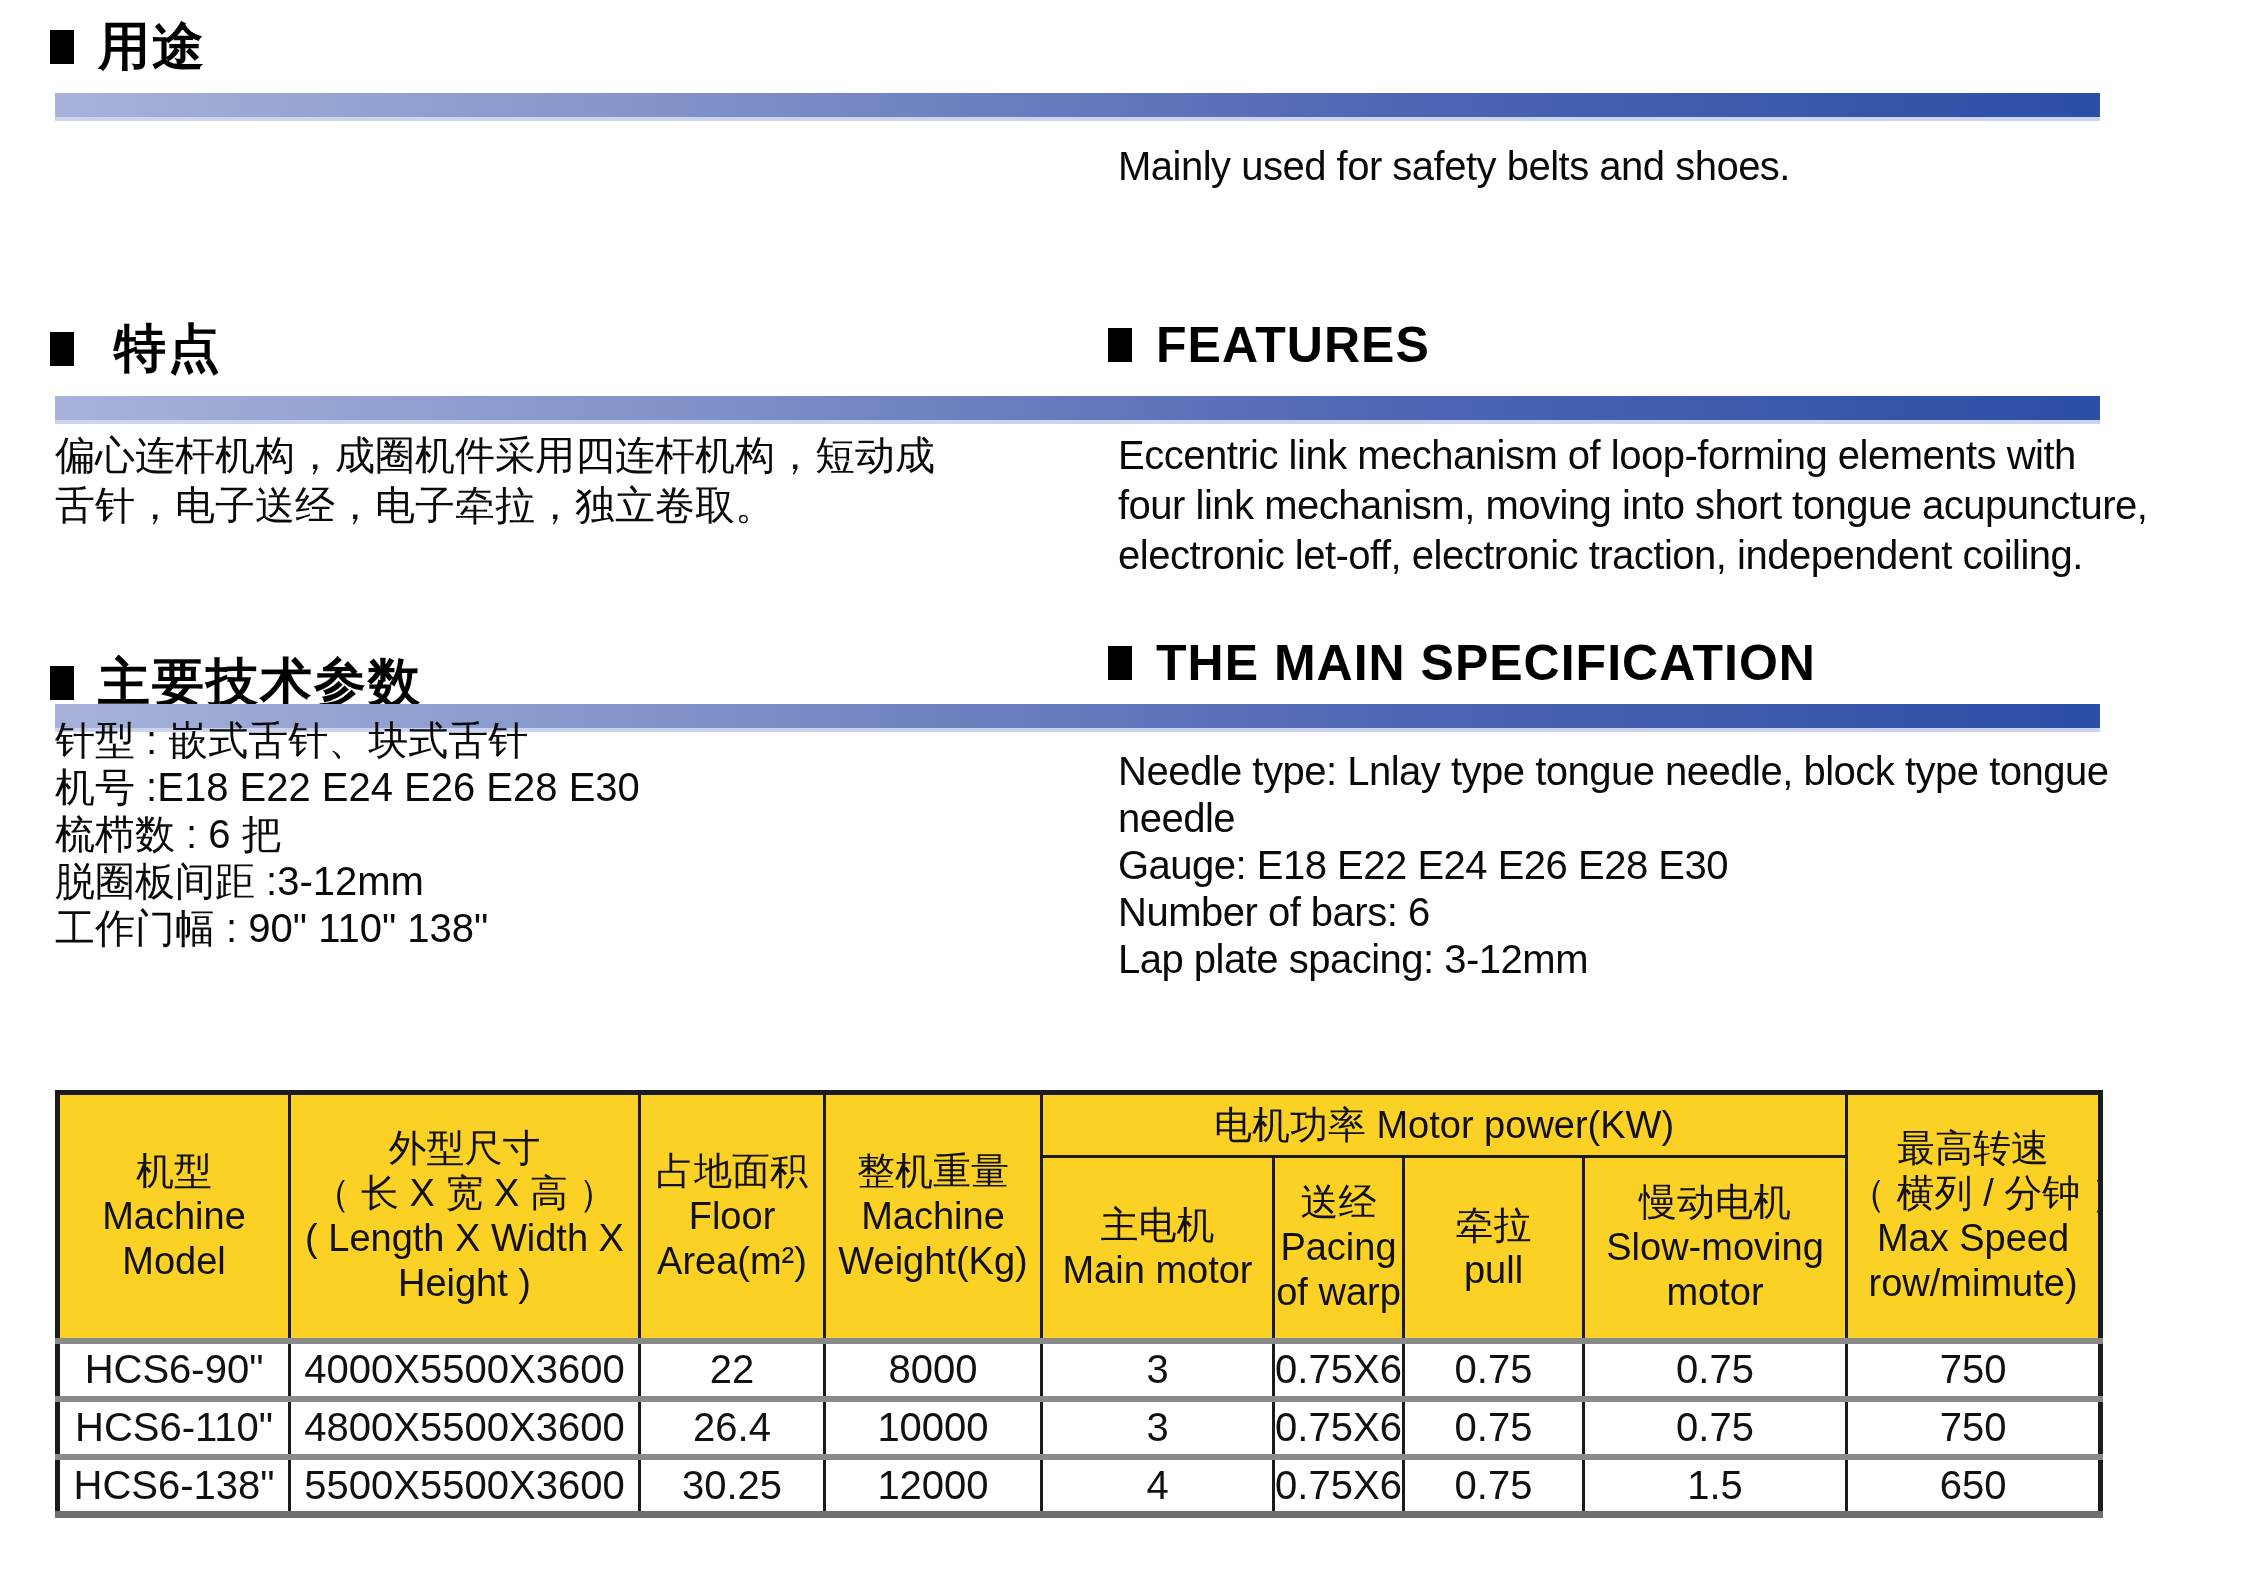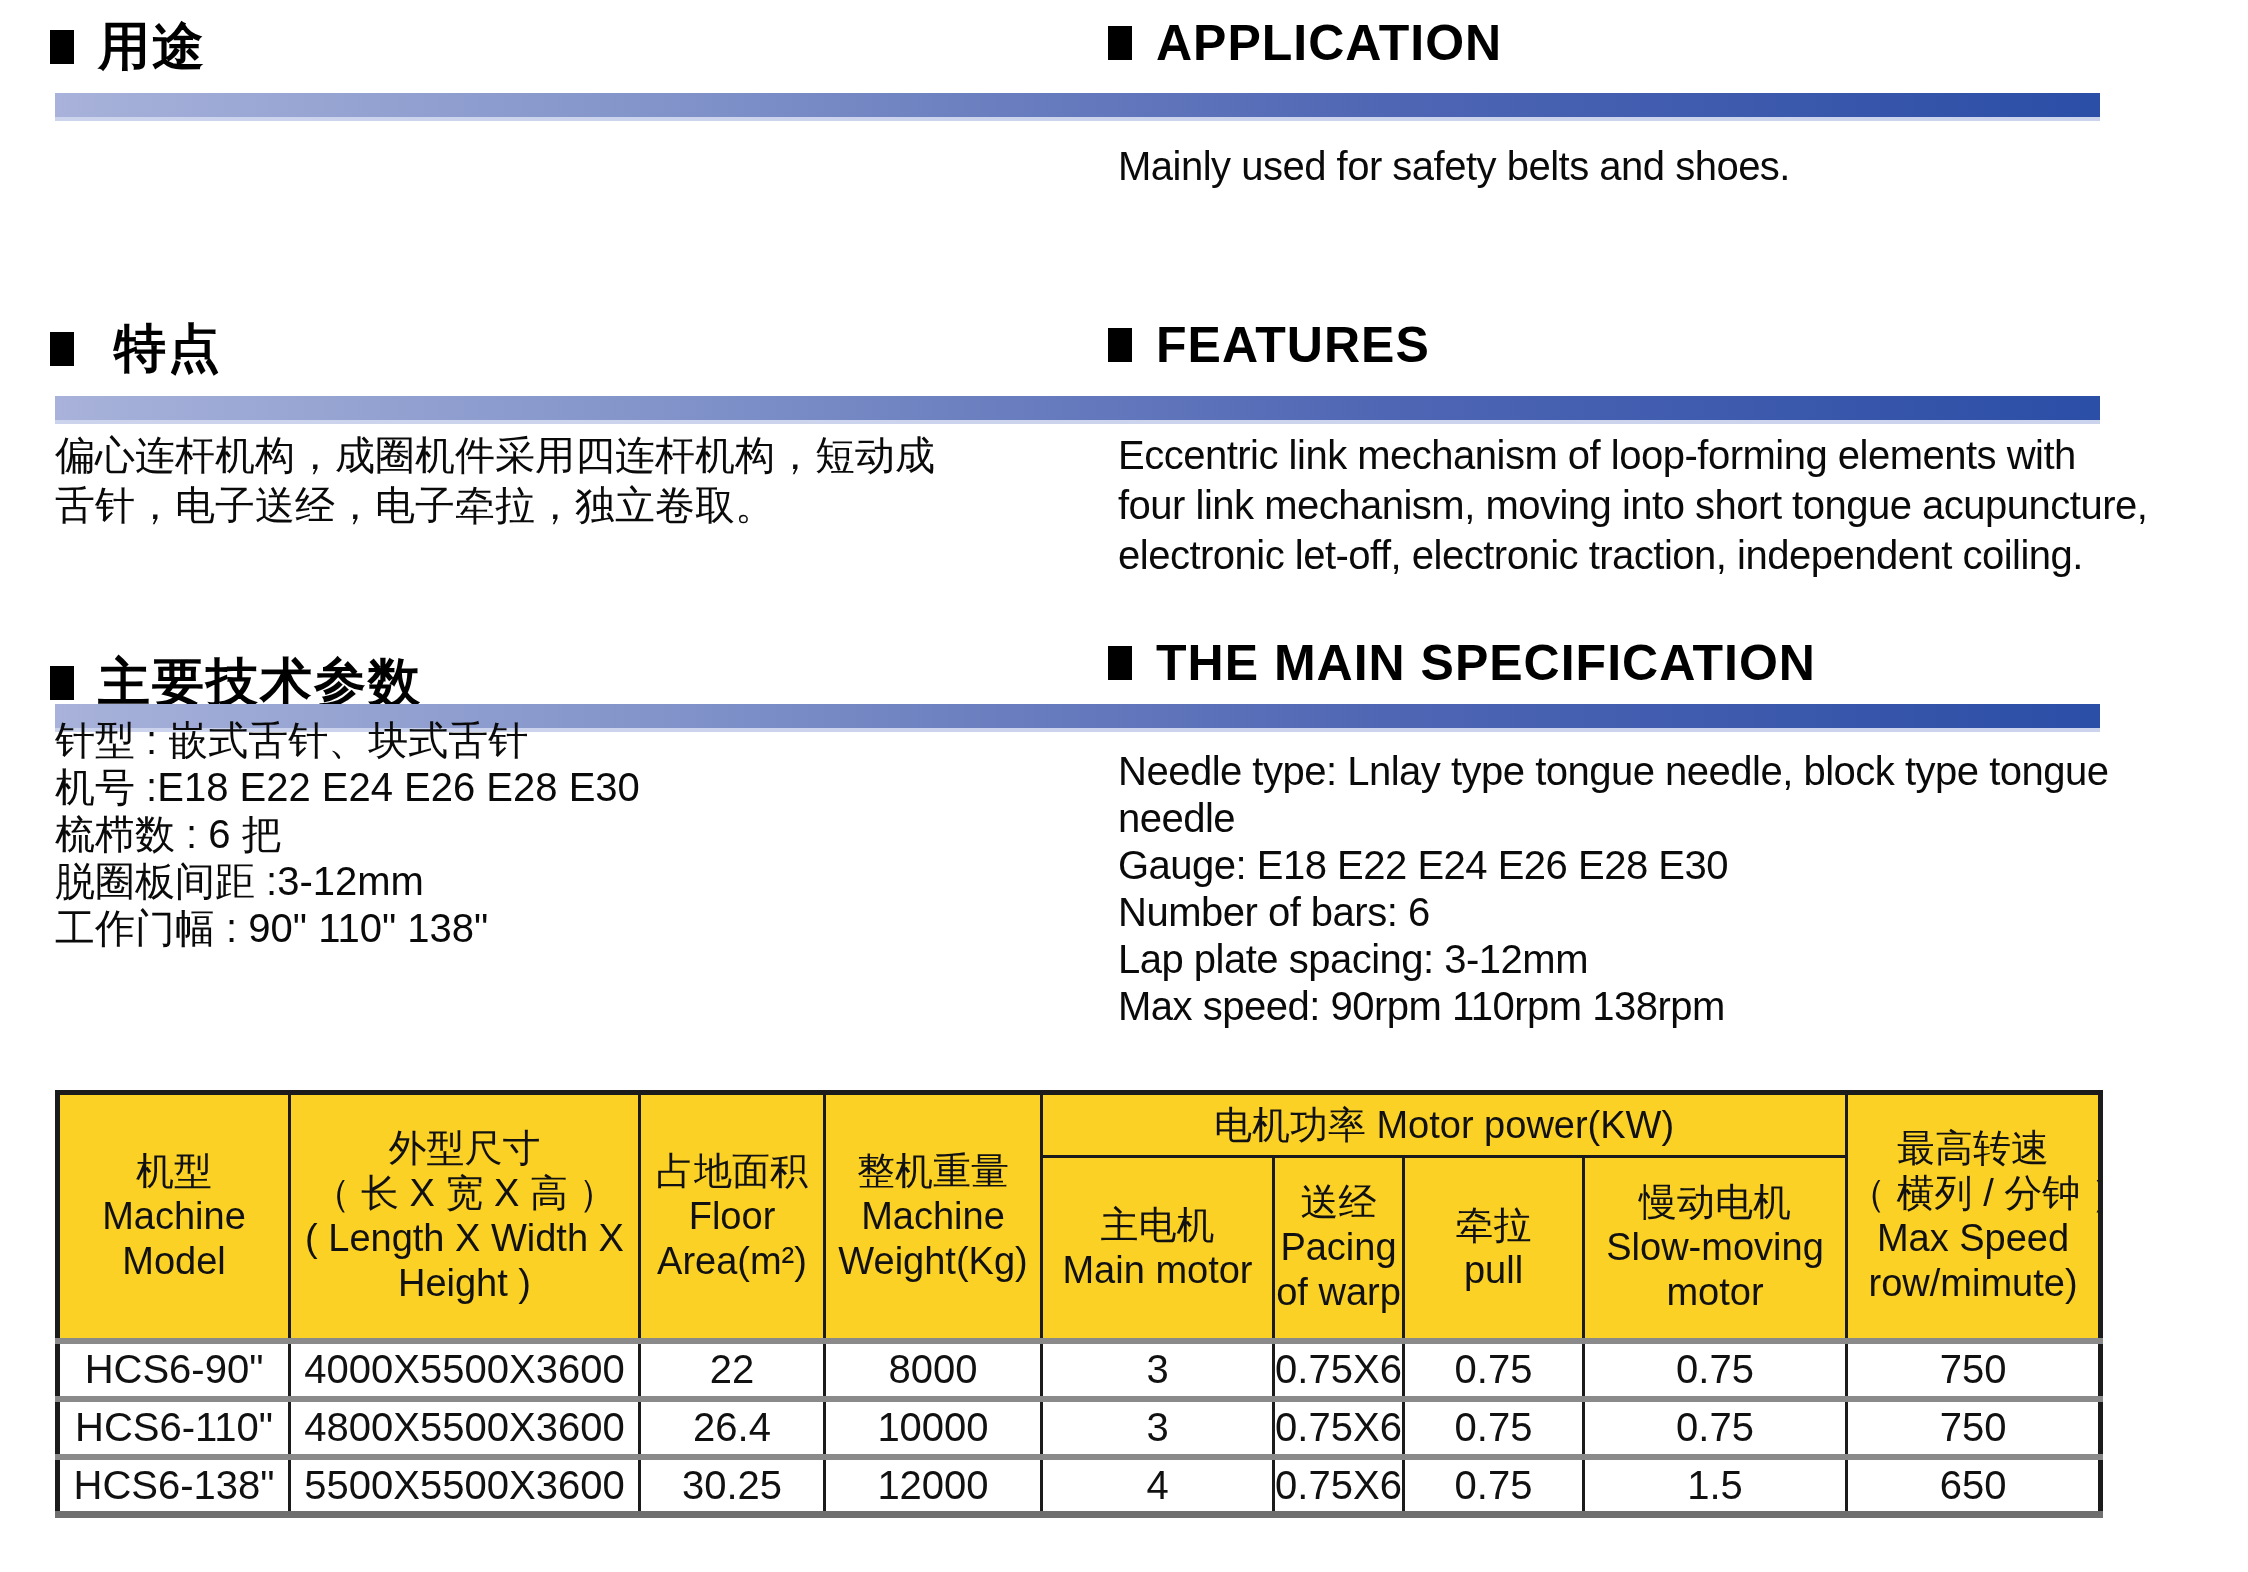--- a/index.html
+++ b/index.html
@@ -77,24 +77,20 @@
 </style>
 </head>
 <body>
 
 <div class="page">
 
   <div class="title zh" style="top:12px; left:50px;">
     <span class="bullet"></span>
     <span>用途</span>
   </div>
-  <div class="title en" style="top:14px; left:1108px;">
-    <span class="bullet"></span>
-    <span>APPLICATION</span>
-  </div>
   <div class="bar" style="top:93px;"></div>
   <div class="body en" style="top:142px;">
     <div>Mainly used for safety belts and shoes.</div>
   </div>
 
   <div class="title zh" style="top:314px; left:50px;gap:16px;">
     <span class="bullet"></span>
     <span>特点</span>
   </div>
   <div class="title en" style="top:316px; left:1108px;">
@@ -127,21 +123,20 @@
     <div>梳栉数 : 6 把</div>
     <div>脱圈板间距 :3-12mm</div>
     <div>工作门幅 : 90" 110" 138"</div>
   </div>
   <div class="body en" style="top:748px; line-height:47px;">
     <div>Needle type: Lnlay type tongue needle, block type tongue</div>
     <div>needle</div>
     <div>Gauge: E18 E22 E24 E26 E28 E30</div>
     <div>Number of bars: 6</div>
     <div>Lap plate spacing: 3-12mm</div>
-    <div>Max speed: 90rpm 110rpm 138rpm</div>
   </div>
 
   <div class="spec-table-wrap">
     <table class="spec">
       <colgroup>
         <col style="width:232px">
           <col style="width:350px">
           <col style="width:185px">
         <col style="width:217px">
           <col style="width:232px">

